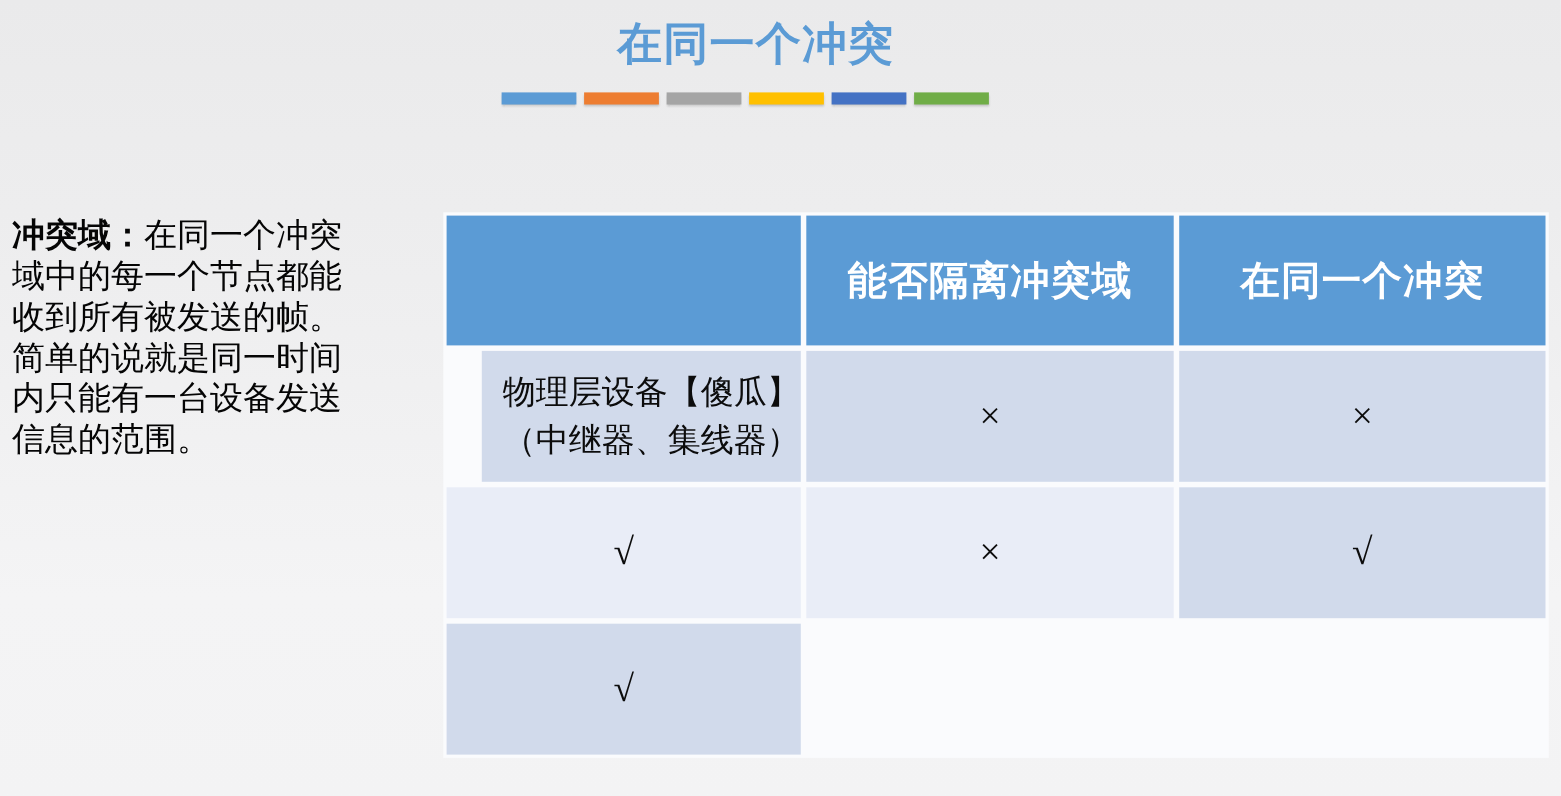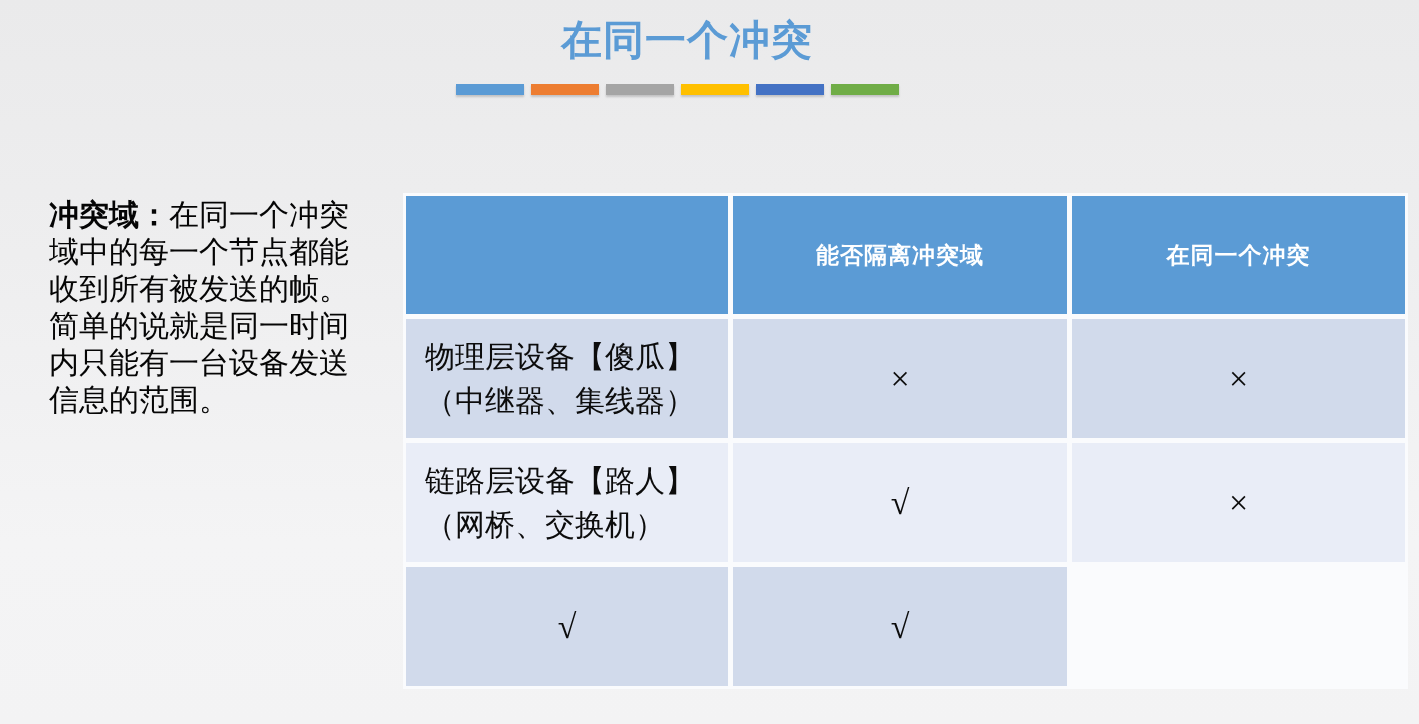--- a/index.html
+++ b/index.html
@@ -41,21 +41,21 @@
   }
 
   .definitions{
     position:absolute;
     top:196px; left:11px;
     width:350px;
     font-size:30px;
     line-height:37px;
     color:#050505;
   }
-  .definitions .para{white-space:pre-line;margin-left:38px;}
+  .definitions .para{white-space:pre-line;}
   .definitions .para + .para{margin-top:44px;}
   .definitions .lead{font-weight:bold;}
 
   .domain-table{
     position:absolute;
     top:193px; left:403px;
     display:grid;
     grid-template-columns:322px 334px 333px;
     grid-template-rows:118px 119px 119px 119px;
     gap:5px;
@@ -63,32 +63,33 @@
     background:var(--grid-line);
   }
   .cell{
     display:flex;
     align-items:center;
     justify-content:center;
   }
   .cell.head{
     background:var(--header-bg);
     color:var(--header-text);
-    font-size:23px;
+    font-size:36px;
     font-weight:bold;
     letter-spacing:1px;
   }
   .cell.band-dark{background:var(--band-dark);}
   .cell.band-light{background:var(--band-light);}
   .cell.device{
     justify-content:flex-start;
     padding-left:19px;
     font-size:30px;
     line-height:44px;
     white-space:pre-line;
+    margin-left:32px;
   }
   .cell.mark{
     font-size:34px;
   }
 </style>
 </head>
 <body>
 
 <h1 class="slide-title">在同一个冲突</h1>
 
@@ -113,20 +114,18 @@
 <div class="domain-table">
   <div class="cell head"></div>
   <div class="cell head">能否隔离冲突域</div>
   <div class="cell head">在同一个冲突</div>
 
   <div class="cell band-dark device">物理层设备【傻瓜】
 （中继器、集线器）</div>
   <div class="cell band-dark mark">×</div>
   <div class="cell band-dark mark">×</div>
 
-  <div class="cell band-light device">链路层设备【路人】
-（网桥、交换机）</div>
   <div class="cell band-light mark">√</div>
   <div class="cell band-light mark">×</div>
 
   <div class="cell band-dark mark">√</div>
   <div class="cell band-dark mark">√</div>
 </div>
 
 </body></html>

